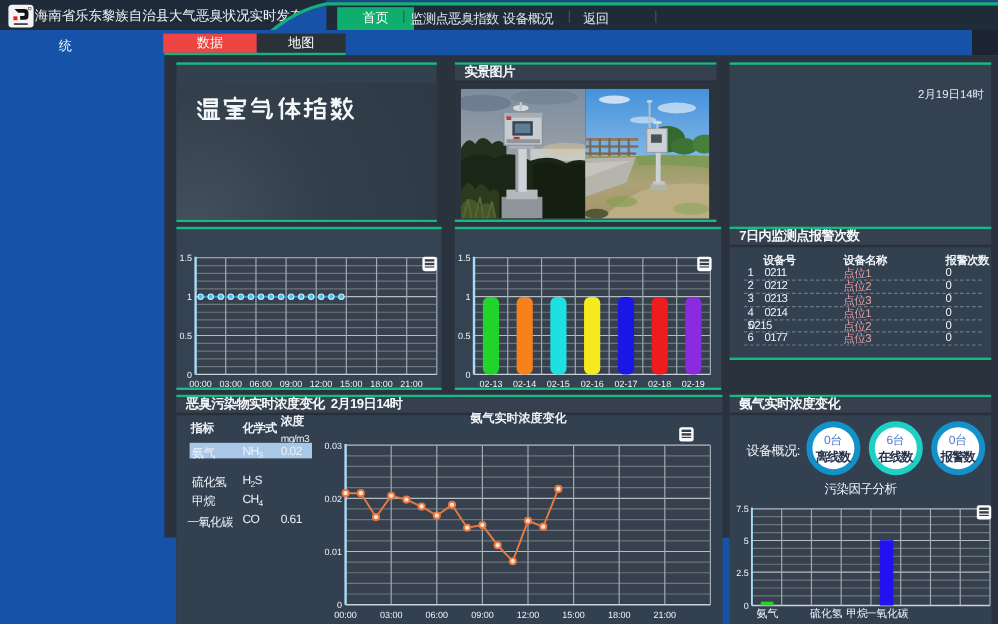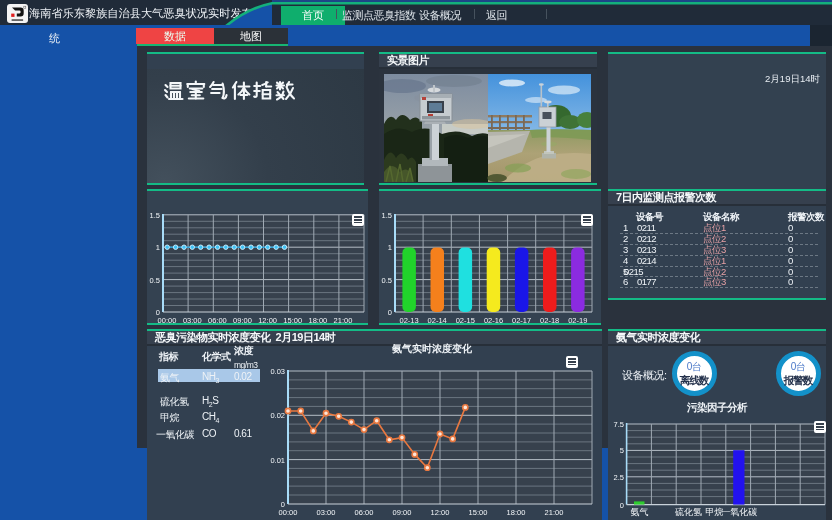--- a/index.html
+++ b/index.html
@@ -515,25 +515,29 @@
     </svg>
 </div>
 
 <div class="abs panel" id="pF">
   <div class="phead">氨气实时浓度变化</div>
   <div class="et" style="left:14px;top:37px;font-size:11px">设备概况:</div>
   <div class="circ" style="left:63.5px">
       <div class="n">0台</div>
       <div class="l">离线数</div>
     </div>
+  <div class="circ" style="left:115.5px;border-color:#1ecfc4">
+      <div class="n">6台</div>
+      <div class="l">在线数</div>
+    </div>
   <div class="circ" style="left:167.5px">
       <div class="n">0台</div>
       <div class="l">报警数</div>
     </div>
-  <div class="et" style="left:79px;top:70px;font-weight:bold;font-size:10.5px">污染因子分析</div>
+  <div class="et" style="left:79px;top:70px;font-weight:normal;font-size:10.5px">污染因子分析</div>
   <svg class="abs" style="left:0;top:86px" width="218" height="102" viewBox="0 0 218 102">
     <rect x="18.6" y="7" width="198.4" height="80.6" fill="#37414d"></rect>
     <g stroke="#6b7681" stroke-width="1">
       <line x1="18.6" y1="13.6" x2="217" y2="13.6"></line>
         <line x1="18.6" y1="20.2" x2="217" y2="20.2"></line>
       <line x1="18.6" y1="26.8" x2="217" y2="26.8"></line>
         <line x1="18.6" y1="40" x2="217" y2="40"></line>
       <line x1="18.6" y1="46.6" x2="217" y2="46.6"></line>
         <line x1="18.6" y1="53.2" x2="217" y2="53.2"></line>
       <line x1="18.6" y1="66.4" x2="217" y2="66.4"></line>

